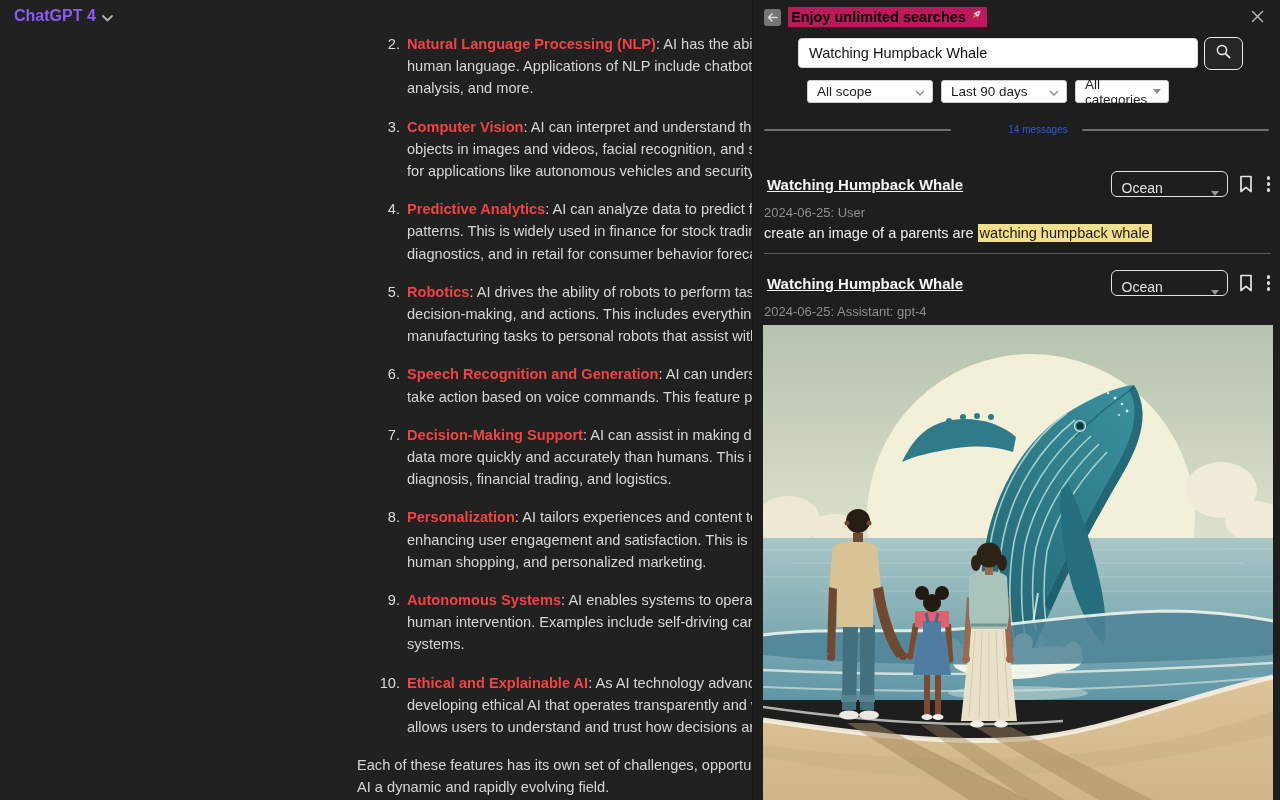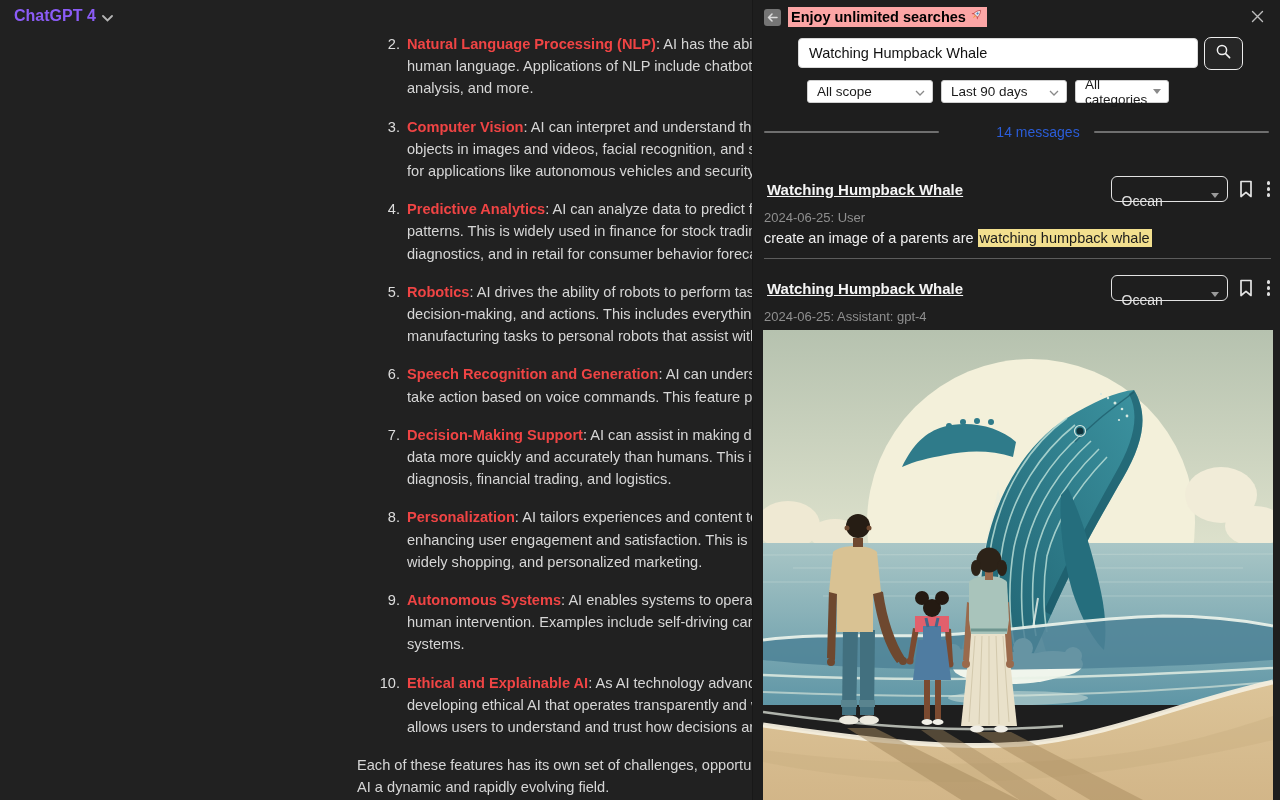--- a/index.html
+++ b/index.html
@@ -21,21 +21,21 @@
   .term { font-weight:700; color:#ef4444; }
   .closing { margin-left:2px; }
 
   
   .panel { position:absolute; left:752px; top:0; width:528px; height:800px;
     background:#1e1e1e; border-left:1px solid #181818; z-index:5; }
 
   .panel-header { display:flex; align-items:center; padding:8px 0 0 11px; height:26px; }
   .back-btn { width:17px; height:17px; background:#757575; border-radius:3px; display:flex;
     align-items:center; justify-content:center; cursor:pointer; flex:none; }
-  .upgrade-link { margin-left:7px; background:#fca5a5; color:#000; font-weight:700;
+  .upgrade-link { margin-left:7px; background:#be185d; color:#000; font-weight:700;
     font-size:14.5px; padding:1px 4px 2px 3px; display:flex; align-items:center; gap:3px;
     cursor:pointer; }
   .close-btn { position:absolute; right:16px; top:10px; cursor:pointer; line-height:0; }
 
   .search-row { display:flex; align-items:flex-start; margin:12px 0 0 45px; }
   .search-input { width:400px; height:30px; background:#fff; color:#111; border:1px solid #d9d9d9;
     border-radius:4px; font-size:14.5px; padding:0 10px; outline:none;
     font-family:"Liberation Sans","DejaVu Sans",sans-serif; }
   .search-btn { margin-left:6px; margin-top:-1px; width:39px; height:33px; background:#262626;
     border:1.5px solid #ededed; border-radius:7px; display:flex; align-items:center;
@@ -45,31 +45,31 @@
   .filter-select { background:#fff; color:#1a1a1a; border:1px solid #cfcfcf; border-radius:3px;
     height:23px; font-size:13.5px; display:flex; align-items:center; justify-content:space-between;
     padding:0 7px 0 9px; cursor:pointer; }
   .filter-select.scope, .filter-select.range { width:126px; }
   .filter-select.cat { width:94px; }
   .tri { width:0; height:0; border-left:4px solid transparent; border-right:4px solid transparent;
     border-top:5px solid #8a8a8a; }
 
   .messages-divider { display:flex; align-items:center; margin:21px 11px 0 11px; gap:14px; }
   .messages-divider .dline { flex:1; height:2px; background:#6f6f6f; border-radius:1px; }
-  .messages-count { color:#2b5dd8; font-size:14px;margin-left:43px; }
+  .messages-count { color:#2b5dd8; font-size:10px;margin-left:43px; }
 
   .result-card { padding:0 8px 0 10px; }
   .result-card.first { margin-top:36px; }
   .result-card.second { margin-top:16px; }
   .card-head { display:flex; align-items:center; }
   .result-title { color:#f5f5f5; font-size:15px; font-weight:700; text-decoration:underline;
     margin-left:4px; cursor:pointer; white-space:nowrap; }
   .card-controls { margin-left:auto; display:flex; align-items:center; }
   .cat-select { width:117px; height:26px; border:1px solid #e2e2e2; border-radius:6px;
-    background:transparent; color:#e3e3e3; font-size:14px; display:flex; align-items:flex-start;
+    background:transparent; color:#e3e3e3; font-size:14px; display:flex; align-items:flex-end;
     justify-content:space-between; padding:16px 8px 0 10px; cursor:pointer; }
   .cat-select .tri { border-top-color:#9a9a9a; }
   .icon-btn { margin-left:11px; cursor:pointer; line-height:0; }
   .kebab { margin-left:12px; display:flex; flex-direction:column; gap:2.5px; cursor:pointer; padding:2px; }
   .kebab i { width:3.5px; height:3.5px; border-radius:50%; background:#dfdfdf; display:block; }
 
   .result-date { margin:8px 0 0 1px; color:#8f8f8f; font-size:13px; }
   .result-message { margin:5px 0 12px 1px; color:#efefef; font-size:14.5px; }
   .hl { background:#f2df8e; color:#1b1b1b; padding:1px 2px; }
   .card-divider { border:none; border-top:1px solid #5c5c5c; margin:12px 1px 0 1px; }
@@ -134,21 +134,21 @@
           <div class="line"><span class="term">Decision-Making Support</span>: AI can assist in making decisions</div>
           <div class="line">data more quickly and accurately than humans. This is used</div>
           <div class="line">diagnosis, financial trading, and logistics.</div>
         </div>
       </div>
       <div class="chat-item">
         <div class="item-num">8.</div>
         <div class="item-body">
           <div class="line"><span class="term">Personalization</span>: AI tailors experiences and content to individ</div>
           <div class="line">enhancing user engagement and satisfaction. This is evident</div>
-          <div class="line">widely shopping, and personalized marketing.</div>
+          <div class="line">human shopping, and personalized marketing.</div>
         </div>
       </div>
       <div class="chat-item">
         <div class="item-num">9.</div>
         <div class="item-body">
           <div class="line"><span class="term">Autonomous Systems</span>: AI enables systems to operate indep</div>
           <div class="line">human intervention. Examples include self-driving cars, dron</div>
           <div class="line">systems.</div>
         </div>
       </div>

